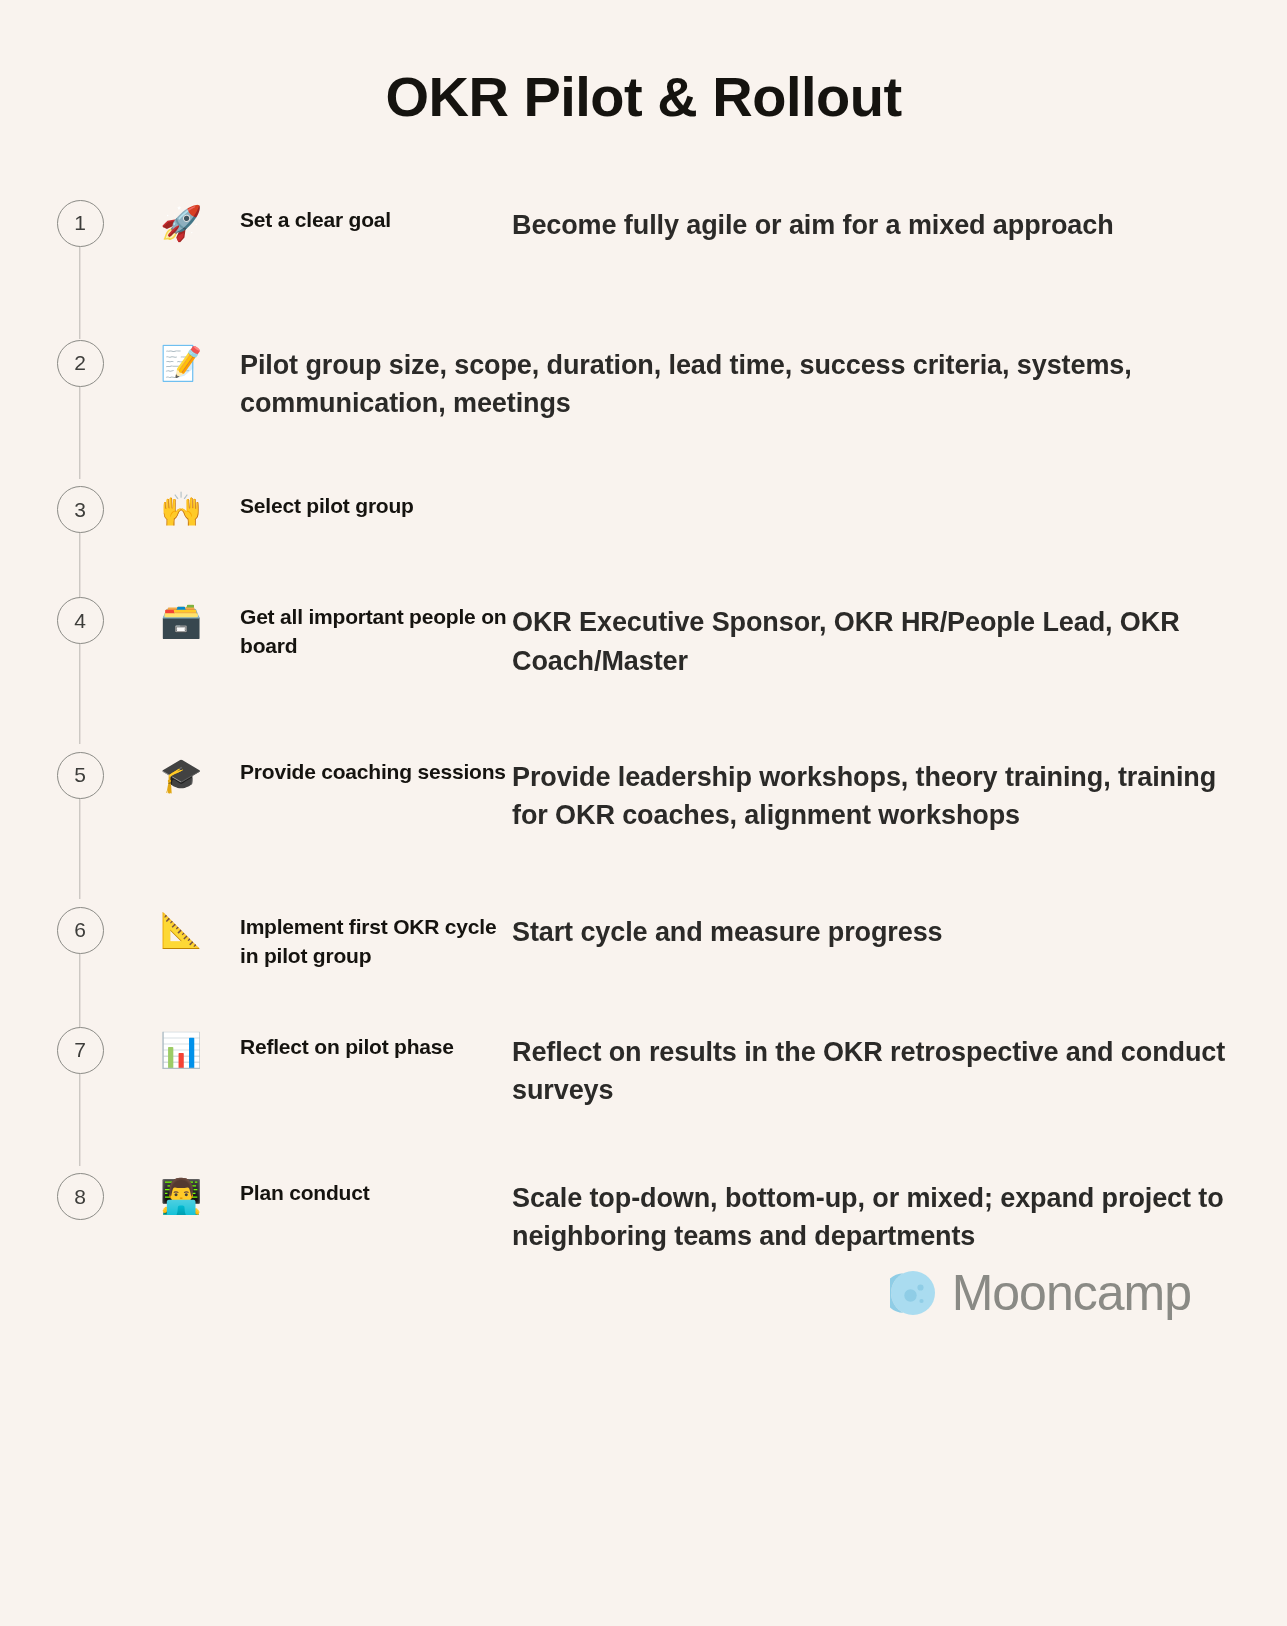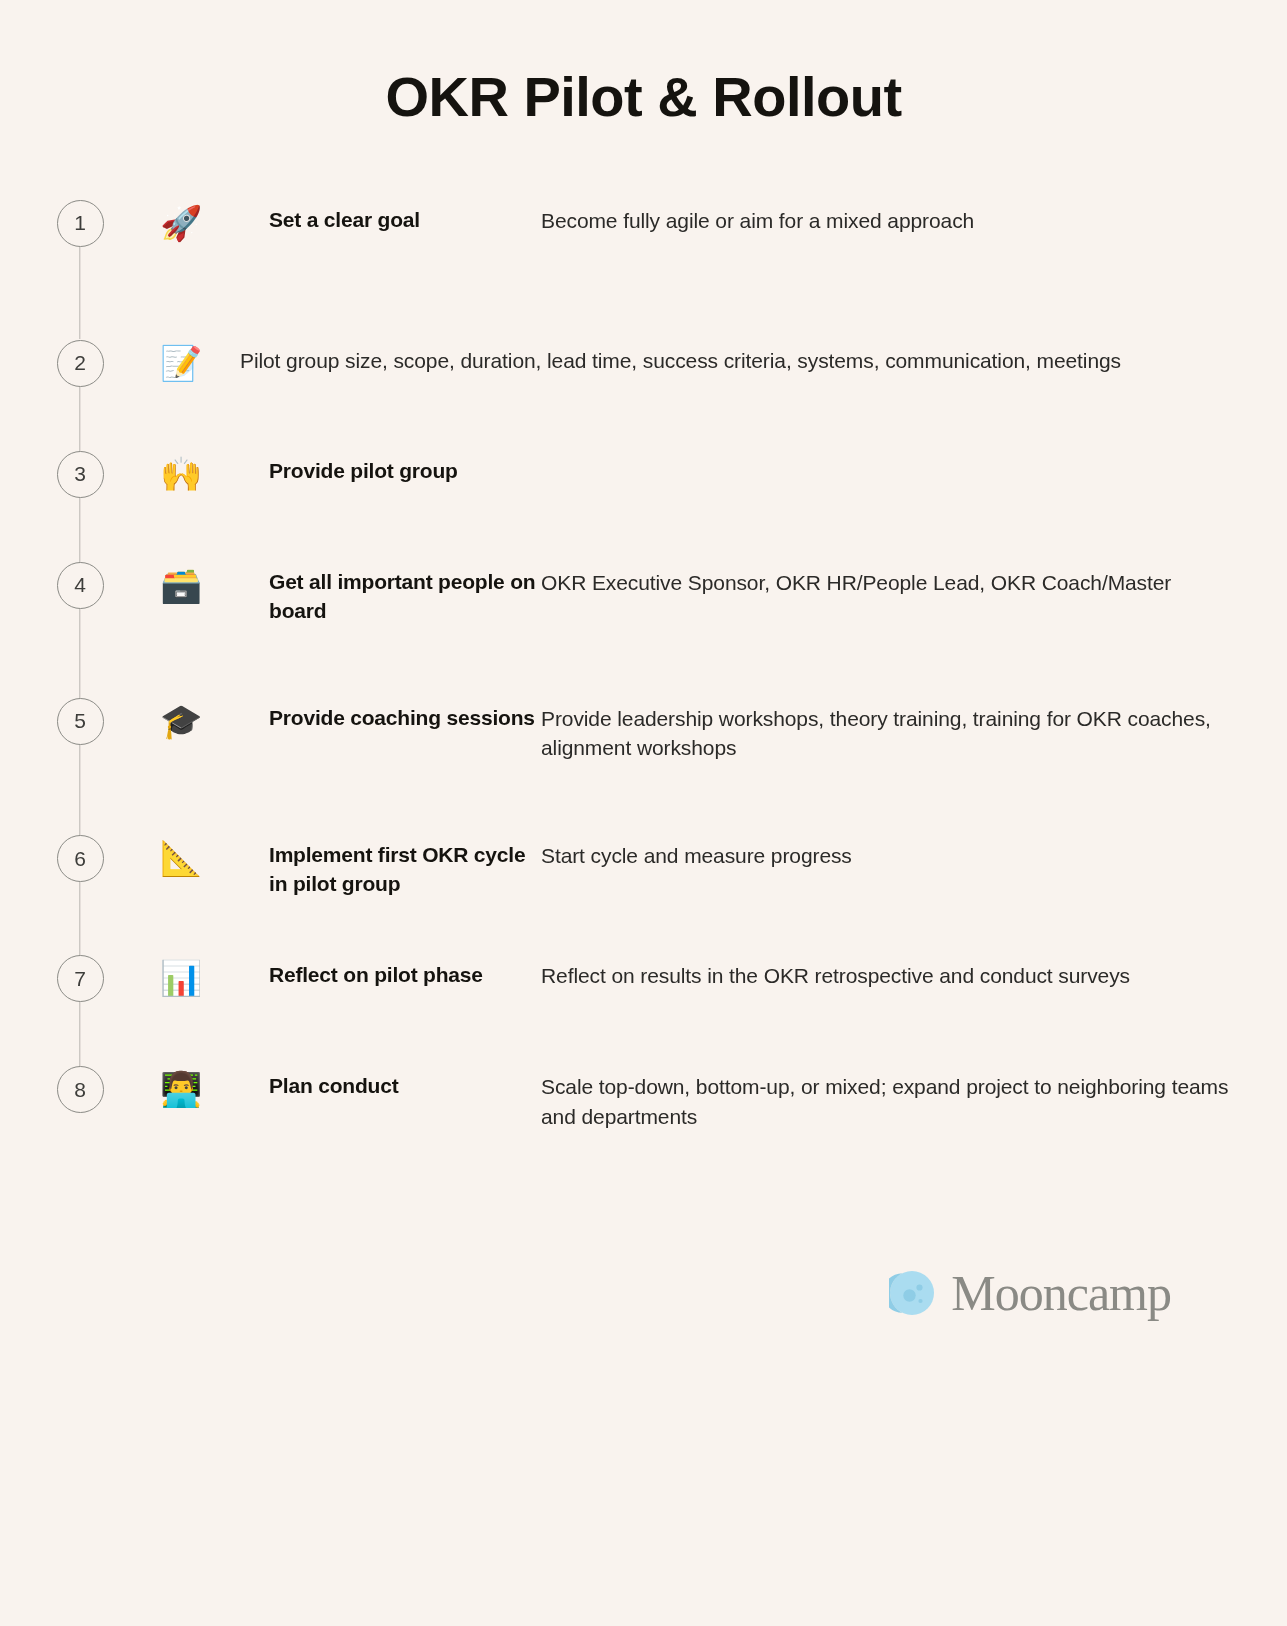--- a/index.html
+++ b/index.html
@@ -86,40 +86,38 @@
   }
   .step-label {
     flex: 0 0 272px;
     width: 272px;
     font-size: 21px;
     font-weight: bold;
     line-height: 1.38;
     color: #15130f;
     padding-top: 6px;
     letter-spacing: -0.2px;
-    margin-left: 29px;
   }
   .step-desc {
     flex: 1 1 auto;
-    font-size: 21px;
-    font-weight: 400;
+    font-size: 27px;
+    font-weight: 700;
     line-height: 1.42;
     color: #2b2a28;
     padding-top: 6px;
     padding-right: 36px;
     letter-spacing: -0.1px;
   }
   .footer {
     position: absolute;
-    right: 116px;
+    right: 96px;
     bottom: 72px;
     display: flex;
     align-items: center;
     gap: 16px;
-    font-family: Liberation Serif, serif;
   }
   .logo-mark {
     width: 46px;
     height: 46px;
     position: relative;
     flex: 0 0 46px;
   }
   .brand-name {
     font-size: 50px;
     font-weight: 500;
@@ -155,21 +153,21 @@
       <div class="step-emoji">📝</div>
       <div class="step-desc">Pilot group size, scope, duration, lead time, success criteria, systems, communication, meetings</div>
     </div>
 
     <div class="step" style="margin-top:64px;">
       <div class="step-marker">
         <div class="circle">3</div>
         <div class="vline" style="height:92px;"></div>
       </div>
       <div class="step-emoji">🙌</div>
-      <div class="step-label">Provide pilot group</div>
+      <div class="step-label">Select pilot group</div>
     </div>
 
     <div class="step" style="margin-top:64px;">
       <div class="step-marker">
         <div class="circle">4</div>
         <div class="vline" style="height:100px;"></div>
       </div>
       <div class="step-emoji">🗃️</div>
       <div class="step-label">Get all important people on board</div>
       <div class="step-desc">OKR Executive Sponsor, OKR HR/People Lead, OKR Coach/Master</div>

